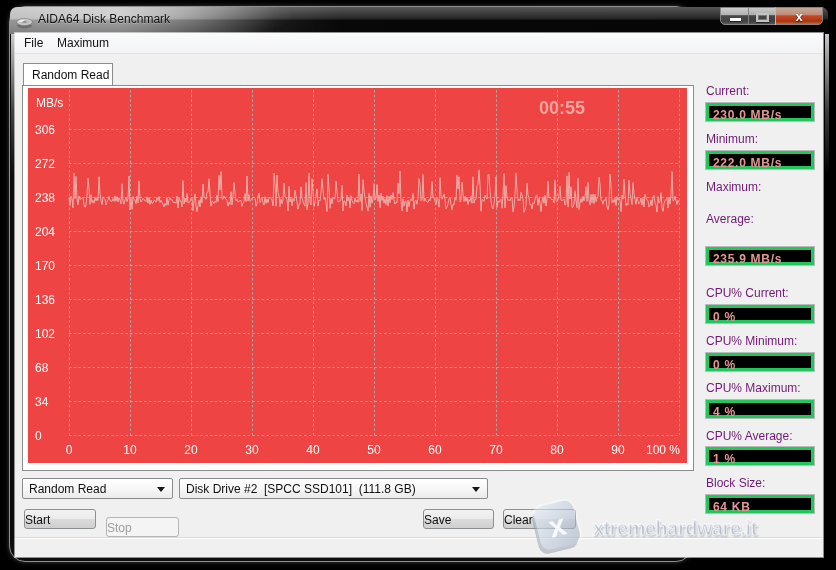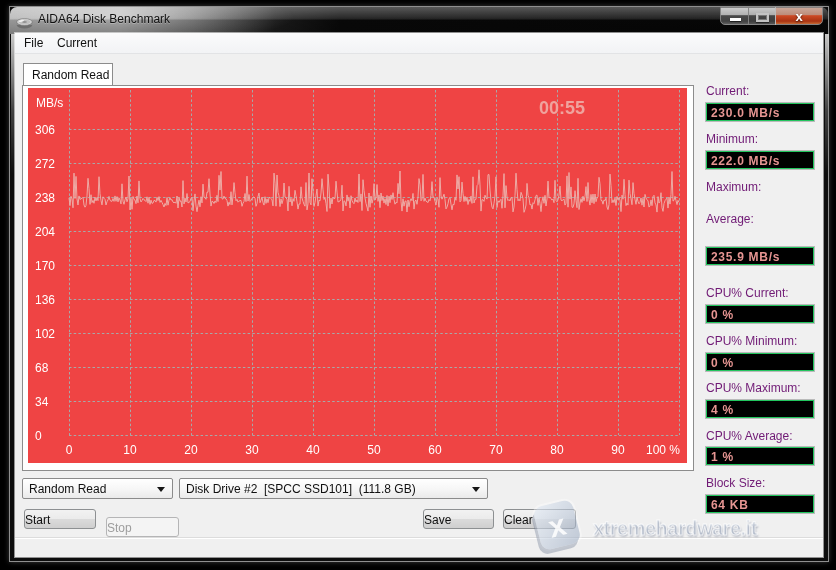--- a/index.html
+++ b/index.html
@@ -1,19 +1,19 @@
 <!DOCTYPE html>
 <html><head>
 <meta charset="utf-8">
 <style>
   html,body{margin:0;padding:0;}
   body{width:836px;height:570px;background:#000;overflow:hidden;position:relative;
        font-family:"Liberation Sans",sans-serif;}
   .abs{position:absolute;}
-  #win{left:9px;top:6px;width:820px;height:556px;border-radius:0;transform:translateZ(0);
+  #win{left:9px;top:6px;width:683px;height:556px;border-radius:16px;transform:translateZ(0);
        background:#0d0d0d;border:1px solid #8f8f8f;box-sizing:border-box;
        box-shadow:0 0 5px rgba(170,170,170,.35);}
   #titlebar{left:0px;top:0px;width:818px;height:27px;border-radius:7px 7px 0 0;
      background:
        linear-gradient(to bottom, rgba(255,255,255,.32) 0%, rgba(255,255,255,.12) 42%, rgba(0,0,0,.18) 50%, rgba(0,0,0,.28) 100%),
        radial-gradient(ellipse 230px 34px at 105px 10px, rgba(255,255,255,.42), rgba(255,255,255,0) 78%),
        linear-gradient(to right, #a8a8a8 0px, #a4a4a4 110px, #6a6a6a 185px, #1f1f1f 265px, #0a0a0a 330px, #070707 100%);}
   #ticon{left:6px;top:8px;width:17px;height:12px;}
   #ttext{left:28px;top:5px;font-size:12px;color:#101010;white-space:nowrap;
          text-shadow:0 1px 0 rgba(255,255,255,.25);}
@@ -50,21 +50,21 @@
   #tab{left:8px;top:30px;width:90px;height:23px;background:#fff;
       border:1px solid #8c8c8c;border-bottom:none;box-sizing:border-box;
       font-size:12px;color:#101010;}
   #tab div{position:absolute;left:8px;top:4px;}
   #pane{left:7px;top:52px;width:672px;height:386px;background:#fff;
       border:1px solid #8c8c8c;box-sizing:border-box;}
   #chart{left:13px;top:55px;width:659px;height:375px;background:#ef4444;}
   
   .plabel{position:absolute;left:691px;font-size:12px;color:#701a75;white-space:nowrap;}
   .pbox{position:absolute;left:691px;width:108px;height:18px;background:#000;
-     border:1px solid #22c55e;
+     border:3px solid #22c55e;
      box-sizing:border-box;box-shadow:0 0 0 1px rgba(150,150,150,.6);}
   .pbox span{position:absolute;left:4px;top:2px;font-size:12px;font-weight:bold;
      color:#e69592;letter-spacing:.7px;white-space:nowrap;}
   
   .combo{position:absolute;height:21px;border:1px solid #8b8b8b;border-radius:2px;
      background:linear-gradient(to bottom,#ffffff,#f6f6f6 55%,#eaeaea);
      box-sizing:border-box;font-size:12px;color:#101010;}
   .combo .ct{position:absolute;left:6px;top:3px;white-space:nowrap;}
   .combo .arr{position:absolute;right:7px;top:8px;width:0;height:0;
      border-left:4px solid transparent;border-right:4px solid transparent;
@@ -115,21 +115,21 @@
         <div id="maxsq"></div>
       </div>
     <div id="bclose" class="cap">
         <div class="capring"></div>
         <div id="closex">x</div>
       </div>
   </div>
   <div id="client" class="abs">
     <div id="menubar" class="abs">
         <span style="left:9px">File</span>
-        <span style="left:42px">Current</span>
+        <span style="left:42px">Maximum</span>
       </div>
     <div id="tab" class="abs">
         <div>Random Read</div>
       </div>
     <div id="pane" class="abs"></div>
     <div id="chart" class="abs"><svg width="659" height="375" viewBox="0 0 659 375">
           <line x1="41.5" y1="2" x2="41.5" y2="347" stroke="#a8a8a8" stroke-width="1" stroke-dasharray="2.5,2.2"></line>
           <line x1="102.5" y1="2" x2="102.5" y2="347" stroke="#a8a8a8" stroke-width="1" stroke-dasharray="2.5,2.2"></line>
           <line x1="163.5" y1="2" x2="163.5" y2="347" stroke="#a8a8a8" stroke-width="1" stroke-dasharray="2.5,2.2"></line>
           <line x1="224.5" y1="2" x2="224.5" y2="347" stroke="#a8a8a8" stroke-width="1" stroke-dasharray="2.5,2.2"></line>

